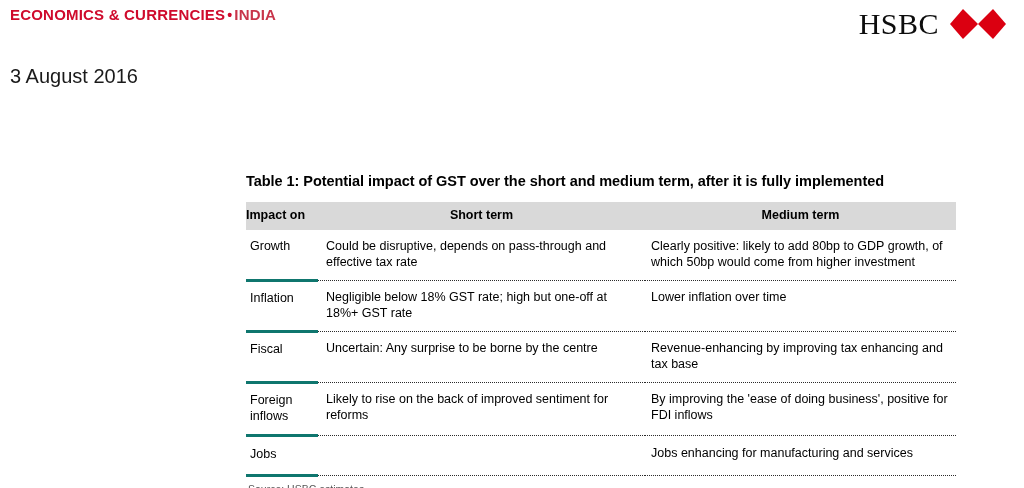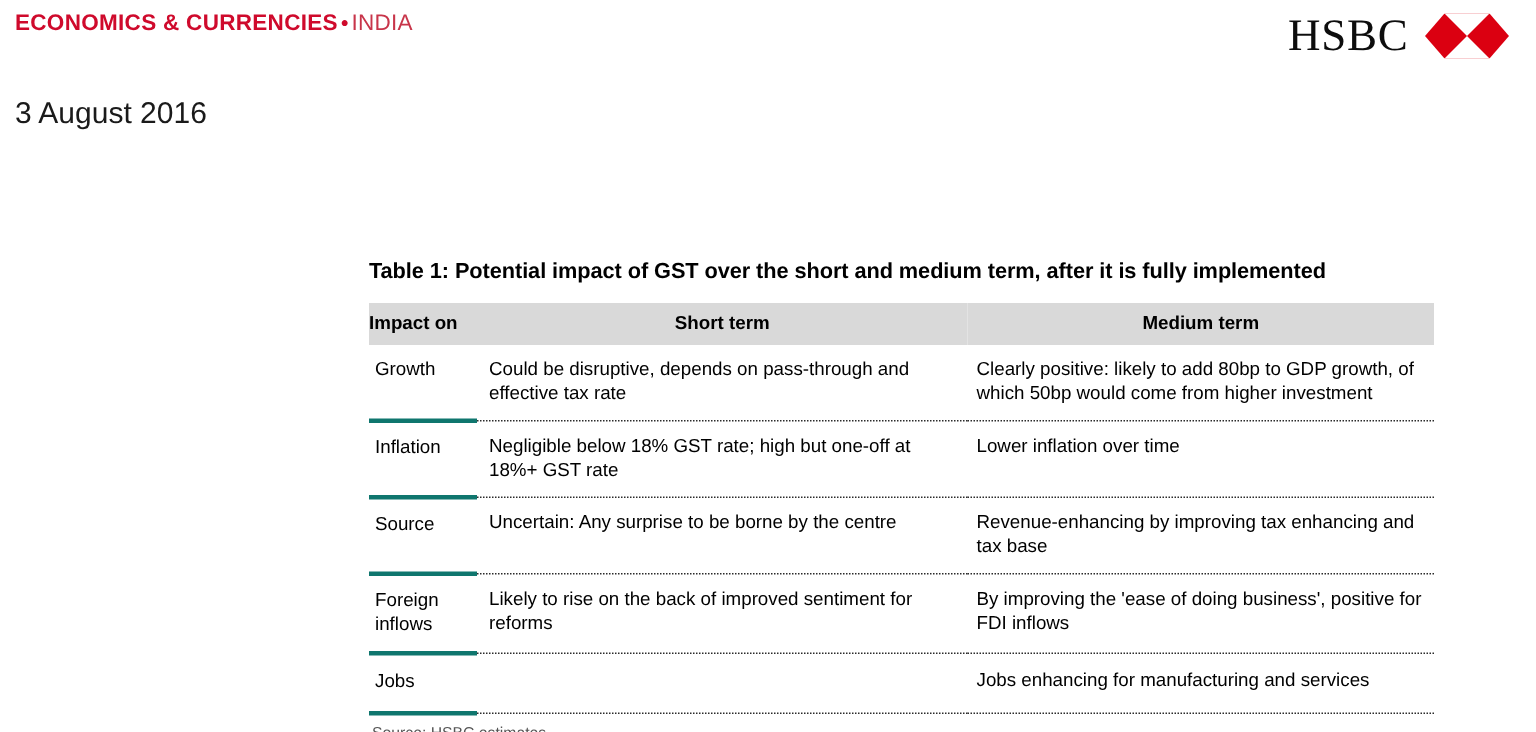--- a/index.html
+++ b/index.html
@@ -42,21 +42,21 @@
     color: #cf0a2c;
     letter-spacing: 0.2px;
   }
   .kicker .dot {
     color: #cf0a2c;
     font-weight: bold;
     padding: 0 2px;
     font-size: 14px;
   }
   .kicker .region {
-    font-weight: normal;
+    font-weight: bold;
     color: #c8354a;
     letter-spacing: 0.2px;
   }
 
   .datetext {
     position: absolute;
     left: 10px;
     top: 31px;
     font-size: 20px;
     line-height: 17px;
@@ -216,21 +216,21 @@
           <td class="cell-body c-med">Clearly positive: likely to add 80bp to GDP growth, of which 50bp would come from higher investment</td>
         </tr>
 
         <tr class="row-inflation">
           <td class="cell-label">Inflation</td>
           <td class="cell-body c-short">Negligible below 18% GST rate; high but one-off at 18%+ GST rate</td>
           <td class="cell-body c-med">Lower inflation over time</td>
         </tr>
 
         <tr class="row-fiscal">
-          <td class="cell-label">Source</td>
+          <td class="cell-label">Fiscal</td>
           <td class="cell-body c-short">Uncertain: Any surprise to be borne by the centre</td>
           <td class="cell-body c-med">Revenue-enhancing by improving tax enhancing and tax base</td>
         </tr>
 
         <tr class="row-foreign">
           <td class="cell-label">Foreign inflows</td>
           <td class="cell-body c-short">Likely to rise on the back of improved sentiment for reforms</td>
           <td class="cell-body c-med">By improving the 'ease of doing business', positive for FDI inflows</td>
         </tr>
 

